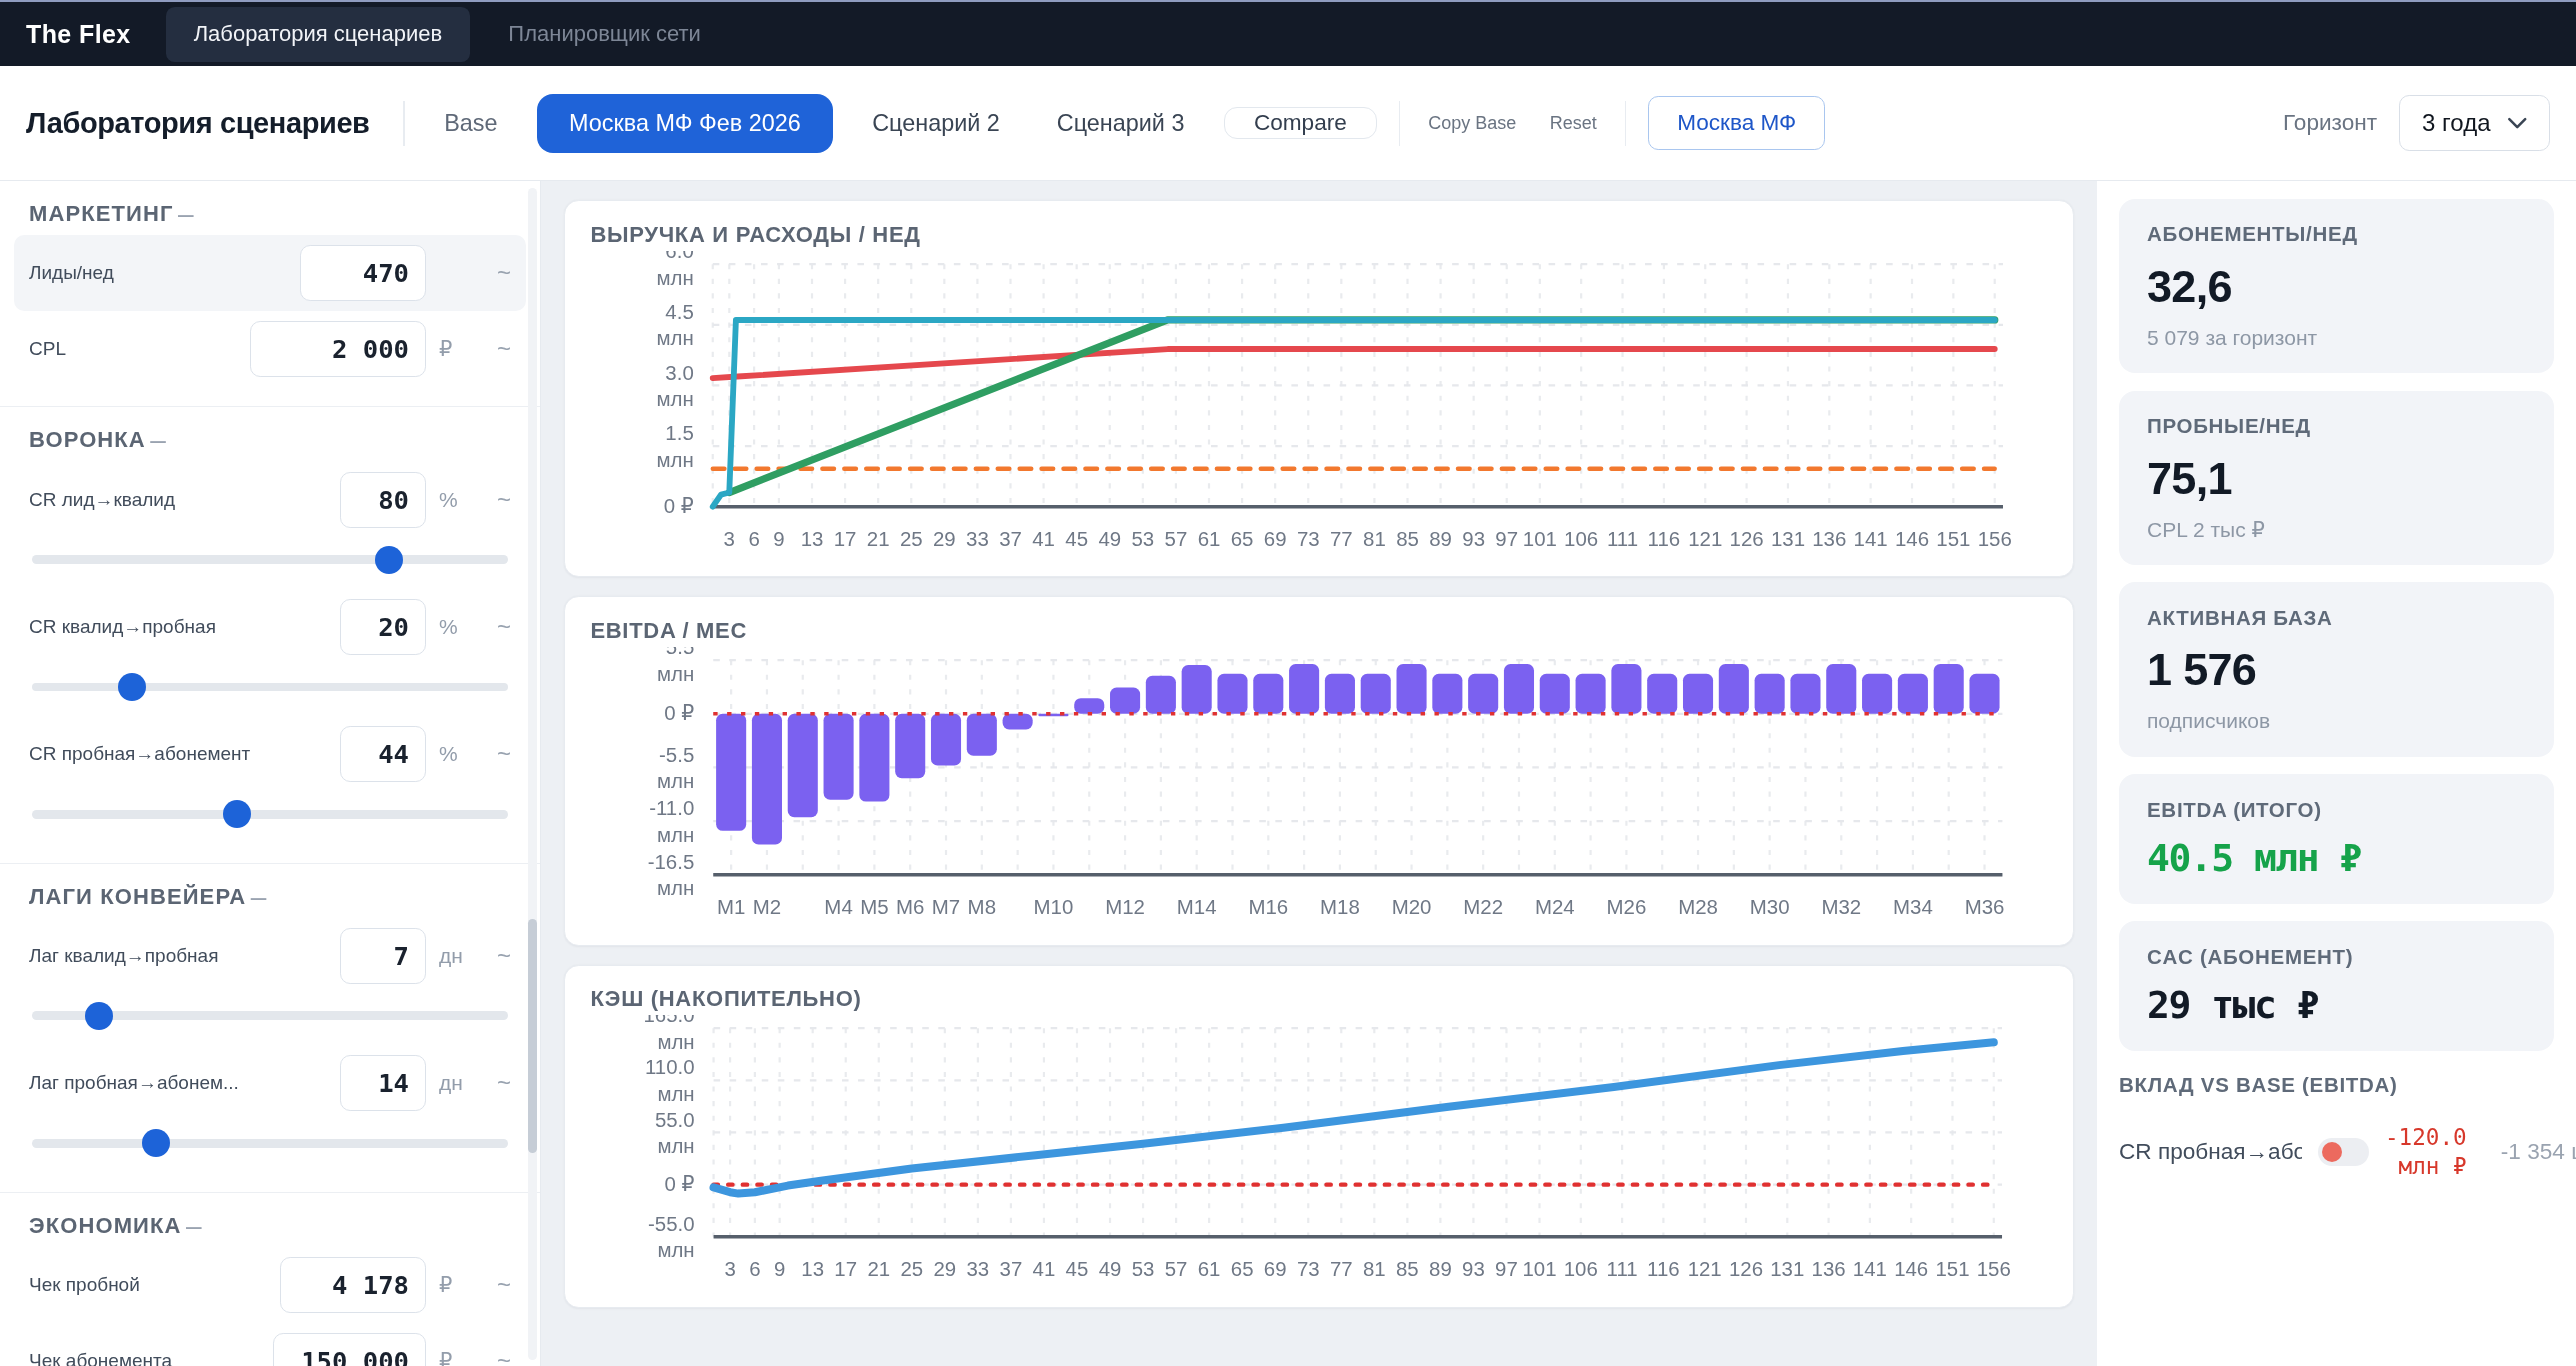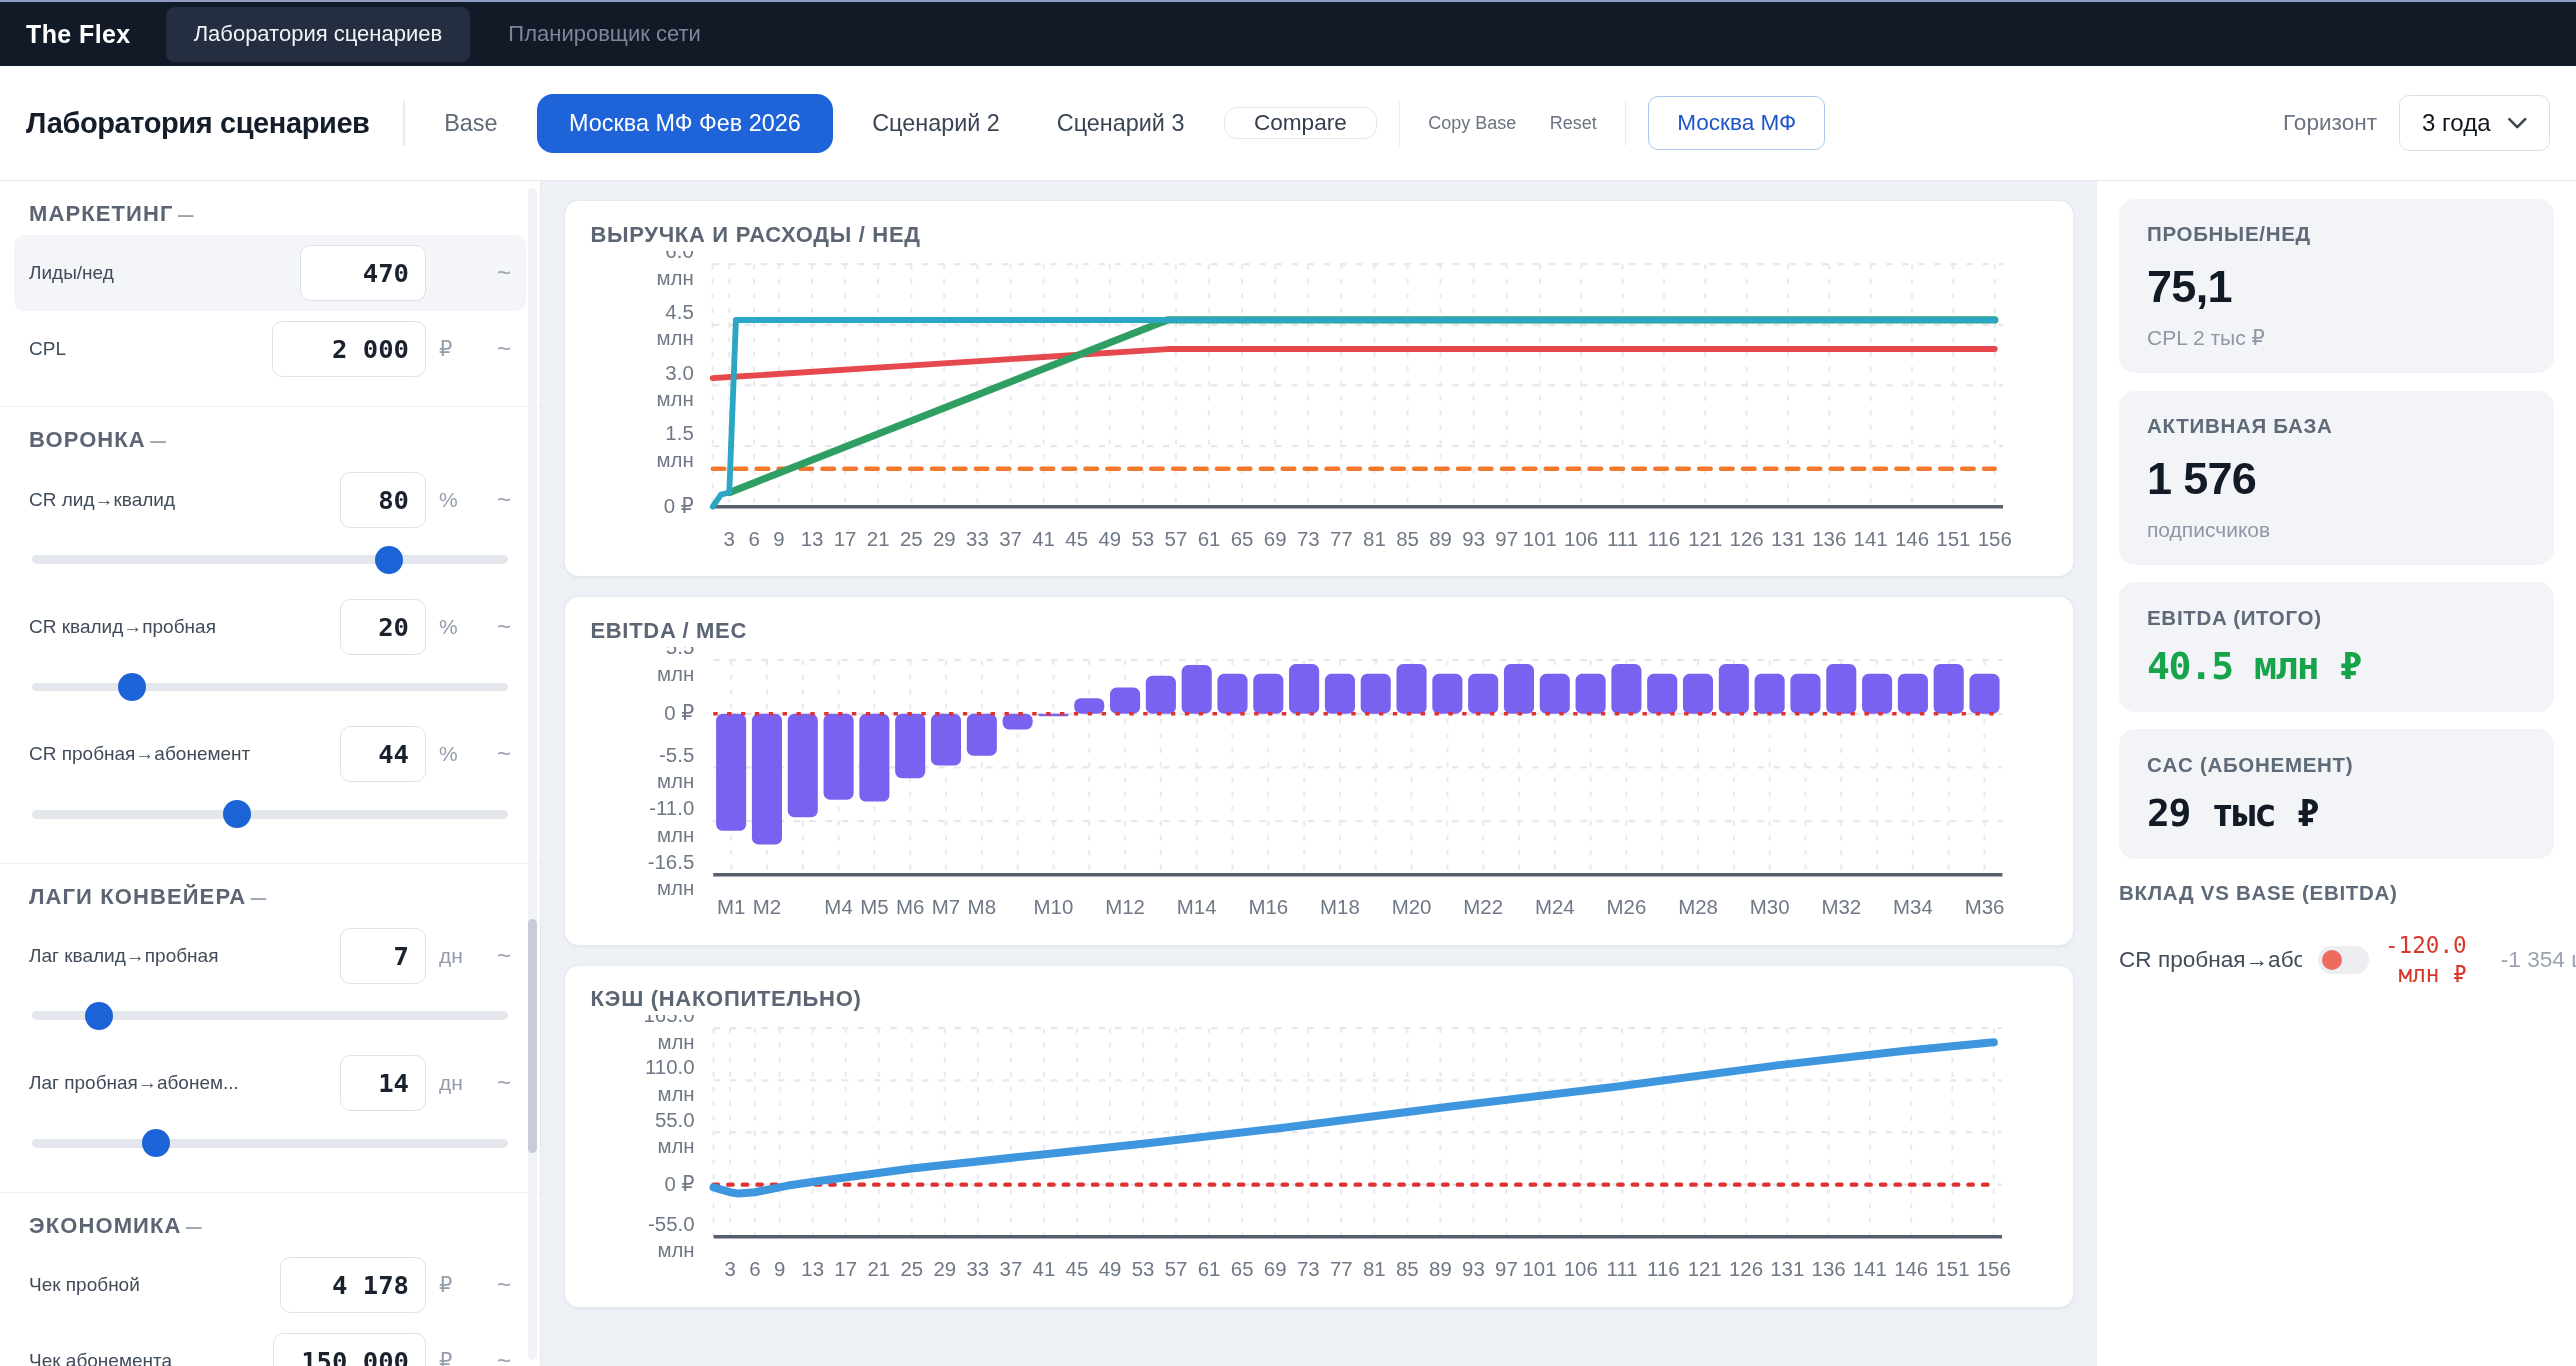--- a/index.html
+++ b/index.html
@@ -119,21 +119,21 @@
       <div class="prow hl">
         <div class="prow-label">Лиды/нед</div>
         <div class="ibox" style="width:126px">
             <input value="470" style="">
           </div>
         <div class="unit"></div>
         <div class="tilde">~</div>
       </div>
       <div class="prow">
         <div class="prow-label">CPL</div>
-        <div class="ibox" style="width:154px">
+        <div class="ibox" style="width:176px">
             <input value="2 000" style="">
           </div>
         <div class="unit">₽</div>
         <div class="tilde">~</div>
       </div>
     </section>
 
     <section class="section">
       <div class="sec-head">
         <div class="sec-title">ВОРОНКА</div>
@@ -542,20 +542,25 @@
           <text x="1866.076923076923" y="358" text-anchor="middle" font-size="28" fill="#6f7886" font-family="Liberation Sans, DejaVu Sans, sans-serif">151</text>
           <text x="1922.6794871794873" y="358" text-anchor="middle" font-size="28" fill="#6f7886" font-family="Liberation Sans, DejaVu Sans, sans-serif">156</text>
           <polyline points="168.0,232.5 1922.7,232.5" fill="none" stroke="#e03131" stroke-width="6" stroke-dasharray="6 14" stroke-linejoin="round" stroke-linecap="round"></polyline>
           <polyline points="168.0,236.4 190.6,242.9 202.0,244.8 224.6,242.9 269.9,233.8 315.2,227.3 439.7,210.4 609.5,192.2 756.7,176.6 949.1,154.5 1175.5,125.9 1401.9,98.6 1628.3,68.7 1798.2,49.2 1922.7,37.5" fill="none" stroke="#3d96de" stroke-width="11" stroke-linejoin="round" stroke-linecap="round"></polyline>
         </svg>
     </div>
   </main>
 
   <aside class="right">
 
+    <div class="kpi">
+      <div class="kpi-label">АБОНЕМЕНТЫ/НЕД</div>
+      <div class="kpi-value">32,6</div>
+      <div class="kpi-sub">5 079 за горизонт</div>
+    </div>
 
     <div class="kpi">
       <div class="kpi-label">ПРОБНЫЕ/НЕД</div>
       <div class="kpi-value">75,1</div>
       <div class="kpi-sub">CPL 2 тыс ₽</div>
     </div>
 
     <div class="kpi">
       <div class="kpi-label">АКТИВНАЯ БАЗА</div>
       <div class="kpi-value">1 576</div>

